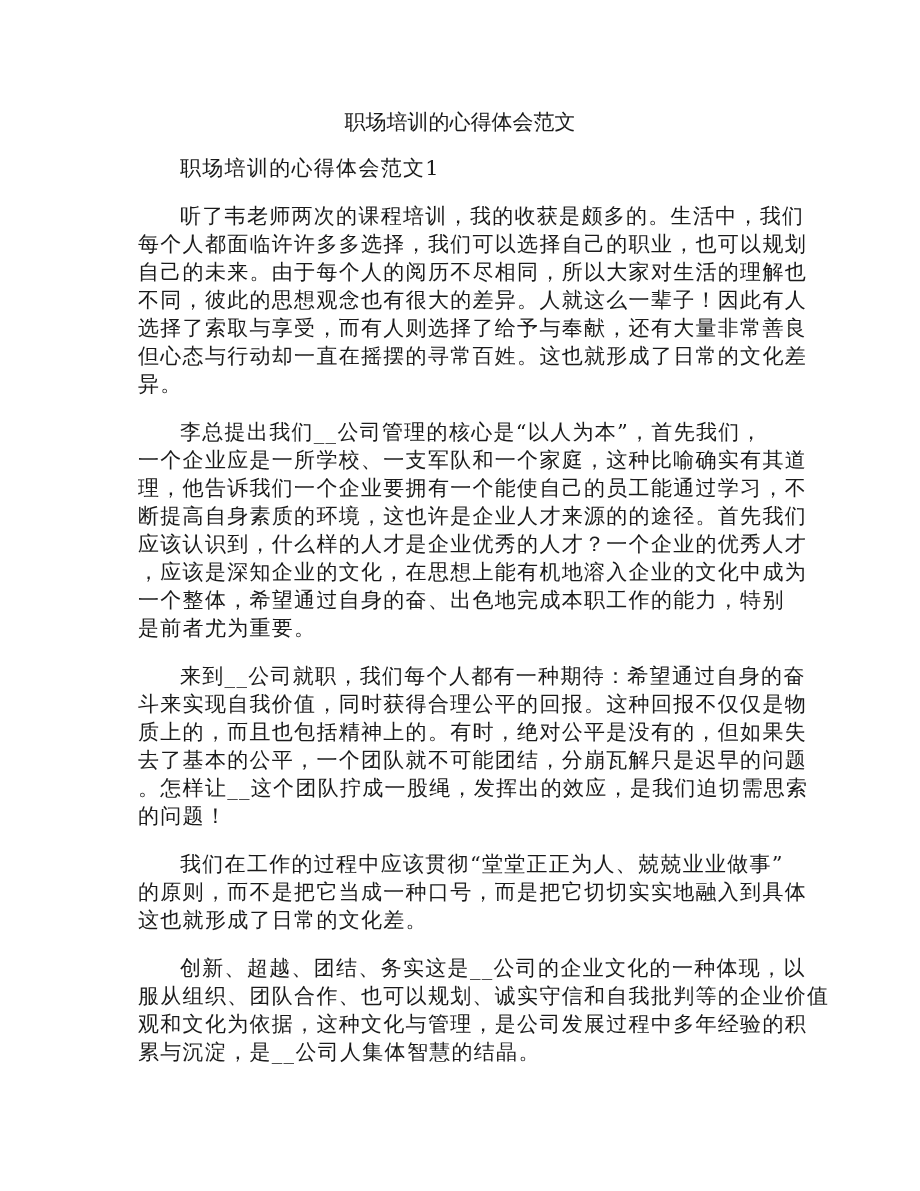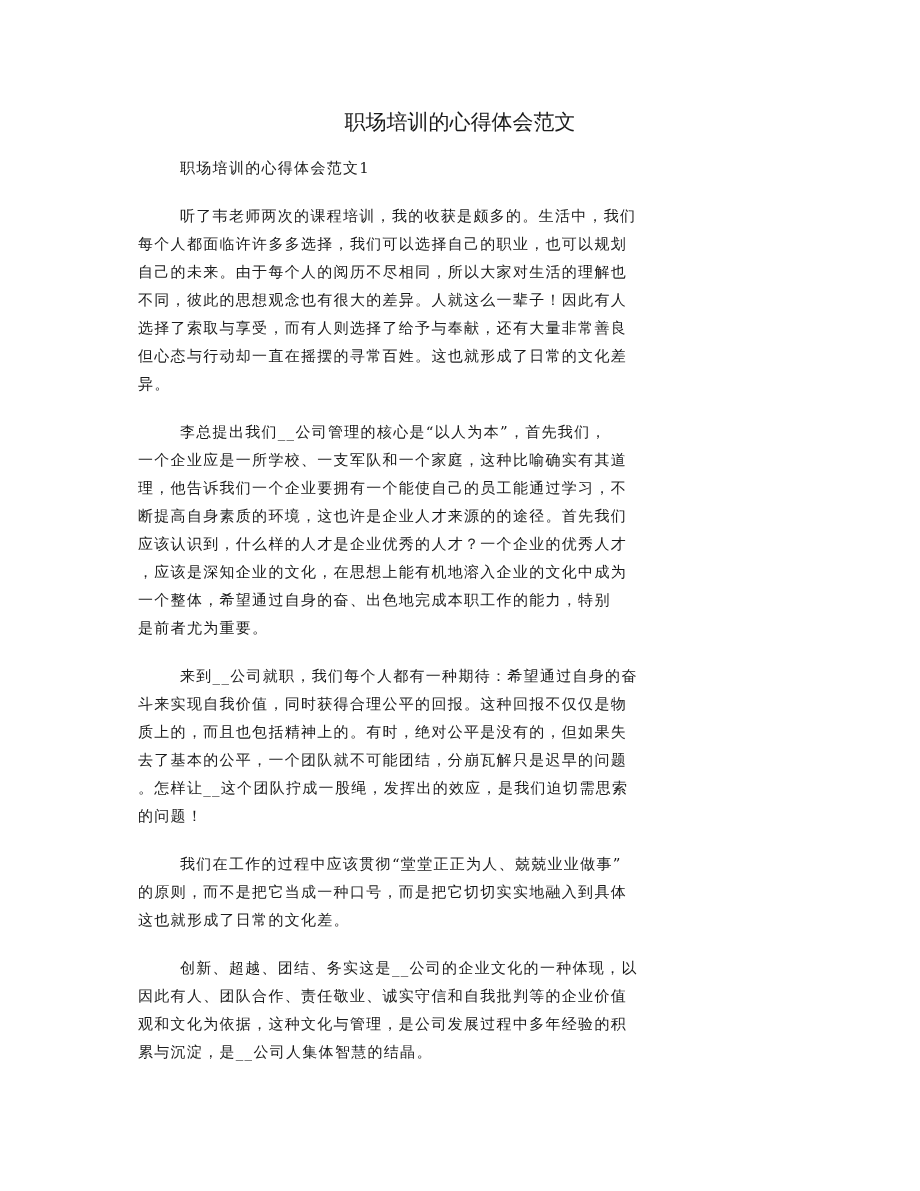--- a/index.html
+++ b/index.html
@@ -1,21 +1,21 @@
 <!DOCTYPE html>
 <html><head>
   <meta charset="utf-8">
   <style>
     html, body { margin: 0; padding: 0; background: #ffffff; }
     body { width: 920px; height: 1191px; position: relative; overflow: hidden;
            font-family: "DejaVu Serif", "Liberation Serif", serif; color: #1a1a1a; }
     .page { position: absolute; left: 0; top: 0; width: 920px; height: 1191px; }
     .title { position: absolute; left: 0; width: 920px; top: 108px; text-align: center;
              font-size: 21px; line-height: 28px; }
-    .line { position: absolute; left: 138px; width: 650px; font-size: 15px; line-height: 28px;
+    .line { position: absolute; left: 138px; width: 650px; font-size: 21px; line-height: 28px;
             white-space: nowrap; letter-spacing: 1.3px; }
     .indent { left: 180px; }
   </style>
 </head>
 <body>
 
 <div class="page">
   <div class="title">职场培训的心得体会范文</div>
   <div class="line indent" style="top:154px">职场培训的心得体会范文1</div>
 
@@ -50,17 +50,17 @@
   </div>
 
   <div>
     <div class="line indent" style="top:850px">我们在工作的过程中应该贯彻“堂堂正正为人、兢兢业业做事”</div>
     <div class="line" style="top:878px">的原则，而不是把它当成一种口号，而是把它切切实实地融入到具体</div>
     <div class="line" style="top:906px">这也就形成了日常的文化差。</div>
   </div>
 
   <div>
     <div class="line indent" style="top:954px">创新、超越、团结、务实这是__公司的企业文化的一种体现，以</div>
-    <div class="line" style="top:982px">因此有人、团队合作、责任敬业、诚实守信和自我批判等的企业价值</div>
+    <div class="line" style="top:982px">服从组织、团队合作、也可以规划、诚实守信和自我批判等的企业价值</div>
     <div class="line" style="top:1010px">观和文化为依据，这种文化与管理，是公司发展过程中多年经验的积</div>
     <div class="line" style="top:1038px">累与沉淀，是__公司人集体智慧的结晶。</div>
   </div>
 </div>
 
 </body></html>

